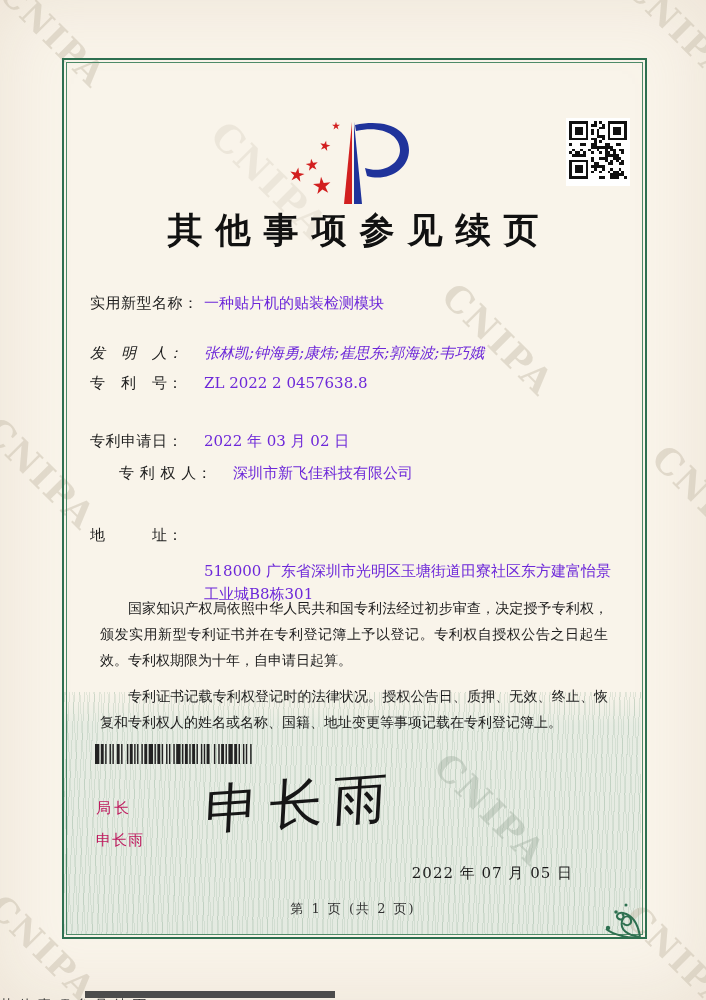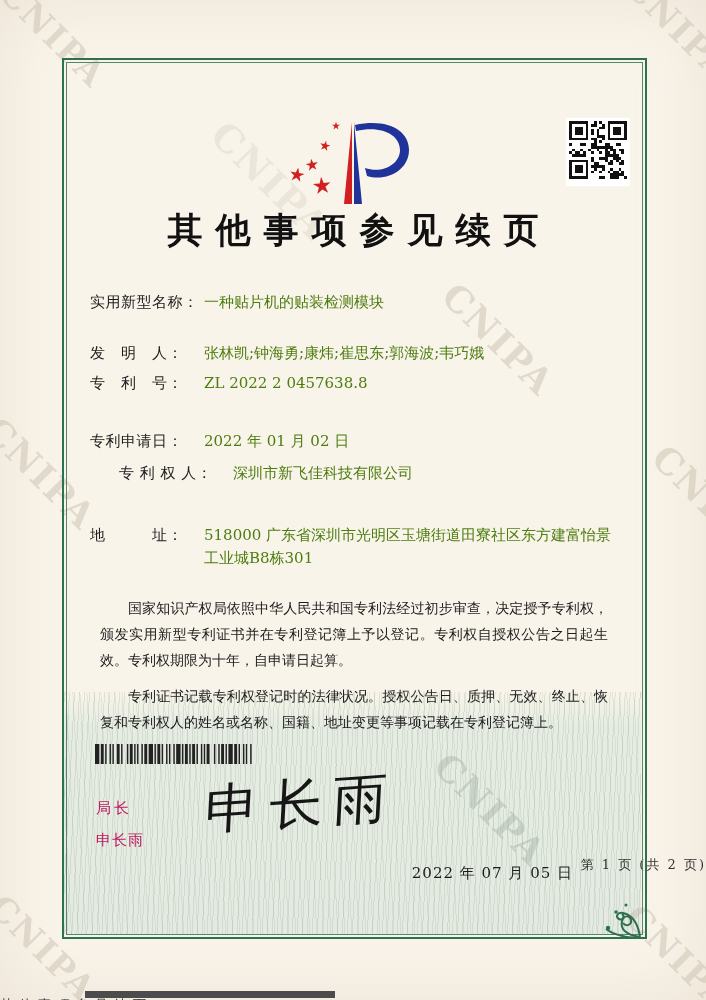--- a/index.html
+++ b/index.html
@@ -32,33 +32,33 @@
   }
   .cert-no{position:absolute;left:88px;top:110px;z-index:2;font-size:14px;letter-spacing:2px;color:#3a3a3a;}
   .logo{position:absolute;left:283px;top:116px;z-index:2;}
   .qr{position:absolute;left:566px;top:118px;z-index:2;background:#fff;padding:3px;}
   .title{
     position:absolute;left:0;top:207px;width:100%;z-index:2;text-align:center;
     font-size:35px;font-weight:700;letter-spacing:13px;text-indent:13px;color:#111;
   }
   .field{position:absolute;left:90px;width:528px;z-index:2;display:flex;font-size:15px;line-height:1.55;}
   .flabel{flex:0 0 114px;white-space:pre;letter-spacing:.5px;color:#1d1d1d;}
-  .fvalue{flex:1;color:#4d7c0f;}
+  .fvalue{flex:1;color:#6d28d9;}
   .grant-pair{position:absolute;z-index:2;font-size:15px;white-space:nowrap;}
   .paras{position:absolute;left:90px;top:585px;width:528px;z-index:2;font-size:14px;line-height:1.86;text-align:justify;color:#1c1c1c;}
   .paras p{margin:10px;text-indent:2em;}
   .barcode{position:absolute;left:95px;top:744px;z-index:2;}
   .signer{position:absolute;left:96px;top:799px;z-index:2;font-size:15px;letter-spacing:3px;color:#be185d;}
   .signer .row2{margin-top:13px;letter-spacing:1px;}
   .signature{
     position:absolute;left:205px;top:768px;z-index:2;font-size:54px;color:#161616;
     transform:rotate(-4deg) skewX(-7deg);letter-spacing:10px;white-space:nowrap;
   }
   .issue-date{position:absolute;right:133px;top:864px;z-index:2;font-size:15px;letter-spacing:1px;color:#1a1a1a;}
-  .page-info{position:absolute;left:0;top:856px;width:100%;z-index:2;text-align:right;font-size:13px;letter-spacing:2px;color:#333;}
+  .page-info{position:absolute;left:0;top:900px;width:100%;z-index:2;text-align:center;font-size:13px;letter-spacing:2px;color:#333;}
   .footer-note{position:absolute;left:0;top:996px;width:100%;z-index:2;font-size:13px;letter-spacing:6px;color:#2c2c2c;}
   .corner-ornament{position:absolute;right:64px;top:895px;z-index:4;pointer-events:none;}
   .scan-strip{position:absolute;left:85px;top:991px;width:250px;height:7px;background:#4c4c4c;z-index:2;}
 </style>
 </head>
 <body>
 
 <div class="page">
 
   <div class="wm" style="left:-14px;top:14px;font-size:34px;">CNIPA</div>
@@ -221,43 +221,43 @@
         <rect x="15" y="1" width="5" height="5" fill="#fff"></rect>
         <rect x="16" y="2" width="3" height="3" fill="#111"></rect>
         <rect x="0" y="14" width="7" height="7" fill="#111"></rect>
         <rect x="1" y="15" width="5" height="5" fill="#fff"></rect>
         <rect x="2" y="16" width="3" height="3" fill="#111"></rect>
       </svg>
   </div>
 
   <div class="title">其他事项参见续页</div>
 
-  <div class="field" style="top:292px;font-family:Liberation Mono, monospace;">
+  <div class="field" style="top:292px;">
     <span class="flabel">实用新型名称：</span>
     <span class="fvalue">一种贴片机的贴装检测模块</span>
   </div>
-  <div class="field" style="top:342px;">
+  <div class="field" style="top:342px;font-style:italic;">
     <span class="flabel">发　明　人：</span>
     <span class="fvalue">张林凯;钟海勇;康炜;崔思东;郭海波;韦巧娥</span>
   </div>
   <div class="field" style="top:372px;">
     <span class="flabel">专　利　号：</span>
     <span class="fvalue">ZL 2022 2 0457638.8</span>
   </div>
   <div class="field" style="top:422px;margin-top:8px;">
     <span class="flabel">专利申请日：</span>
-    <span class="fvalue">2022 年 01 月 02 日</span>
+    <span class="fvalue">2022 年 03 月 02 日</span>
   </div>
   <div class="field" style="top:462px;margin-left:29px;">
     <span class="flabel">专 利 权 人：</span>
     <span class="fvalue">深圳市新飞佳科技有限公司</span>
   </div>
   <div class="field" style="top:524px;width:528px;">
     <span class="flabel">地　　　址：</span>
-    <span class="fvalue" style="max-width:412px;">518000 广东省深圳市光明区玉塘街道田寮社区东方建富怡景工业城B8栋301</span>
+    <span class="fvalue" style="max-width:412px;margin-top:36px;">518000 广东省深圳市光明区玉塘街道田寮社区东方建富怡景工业城B8栋301</span>
   </div>
 
 
   <div class="paras">
     <p>国家知识产权局依照中华人民共和国专利法经过初步审查，决定授予专利权，颁发实用新型专利证书并在专利登记簿上予以登记。专利权自授权公告之日起生效。专利权期限为十年，自申请日起算。</p>
     <p>专利证书记载专利权登记时的法律状况。授权公告日、质押、无效、终止、恢复和专利权人的姓名或名称、国籍、地址变更等事项记载在专利登记簿上。</p>
   </div>
 
   <svg class="barcode" id="barcode-svg" width="192" height="20" viewBox="0 0 192 20">
       <rect x="0" y="0" width="4.35" height="20" fill="#222"></rect>

